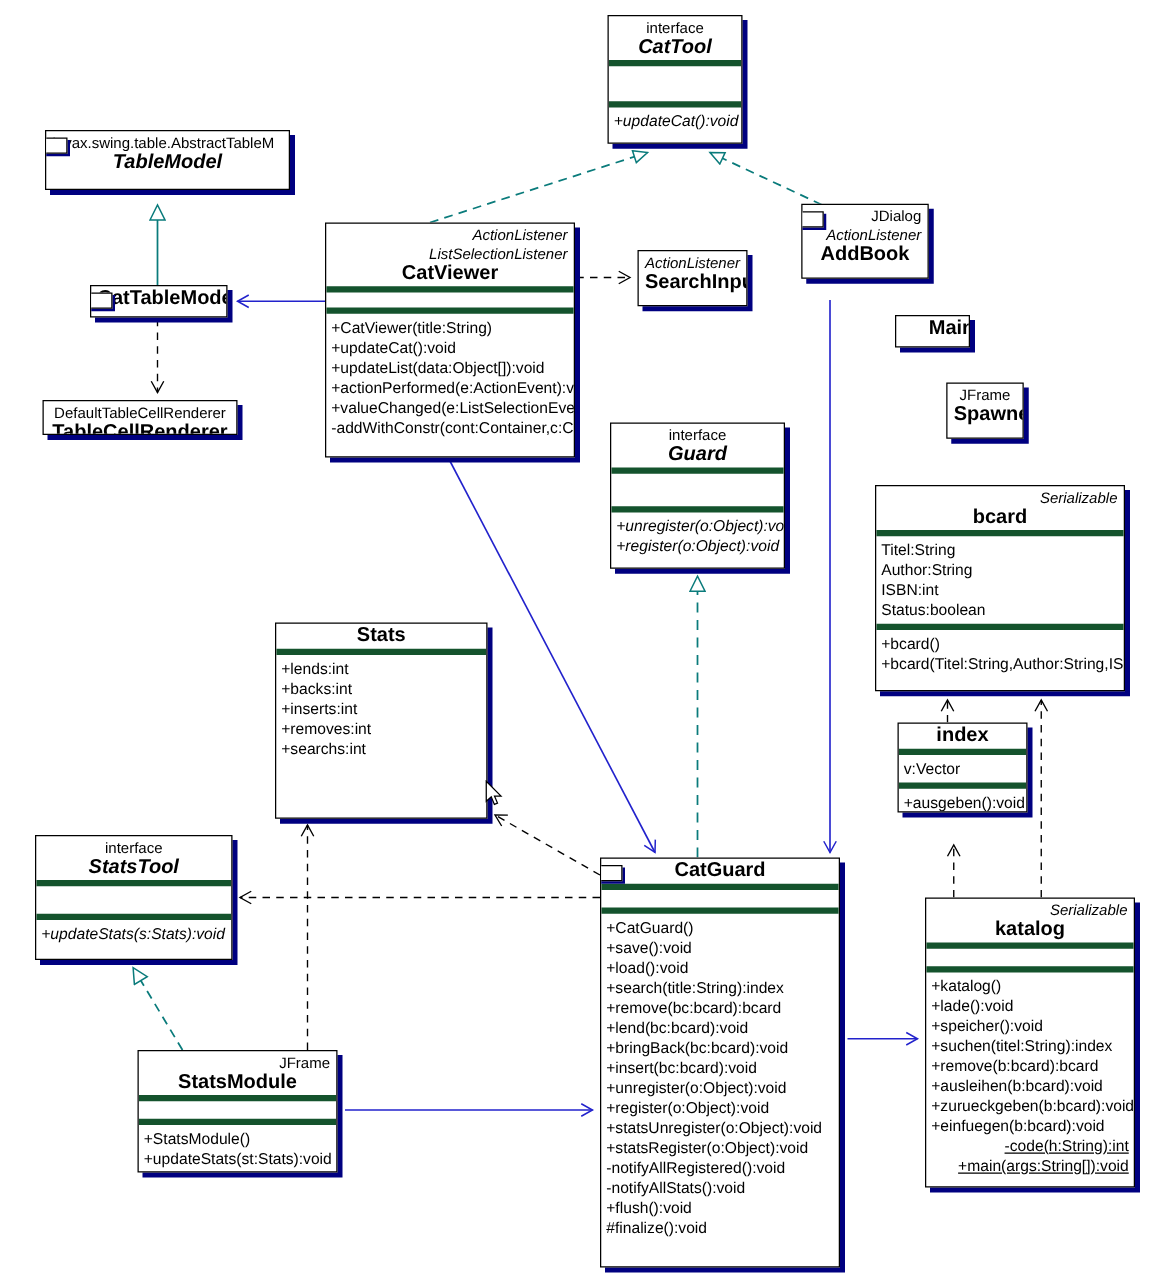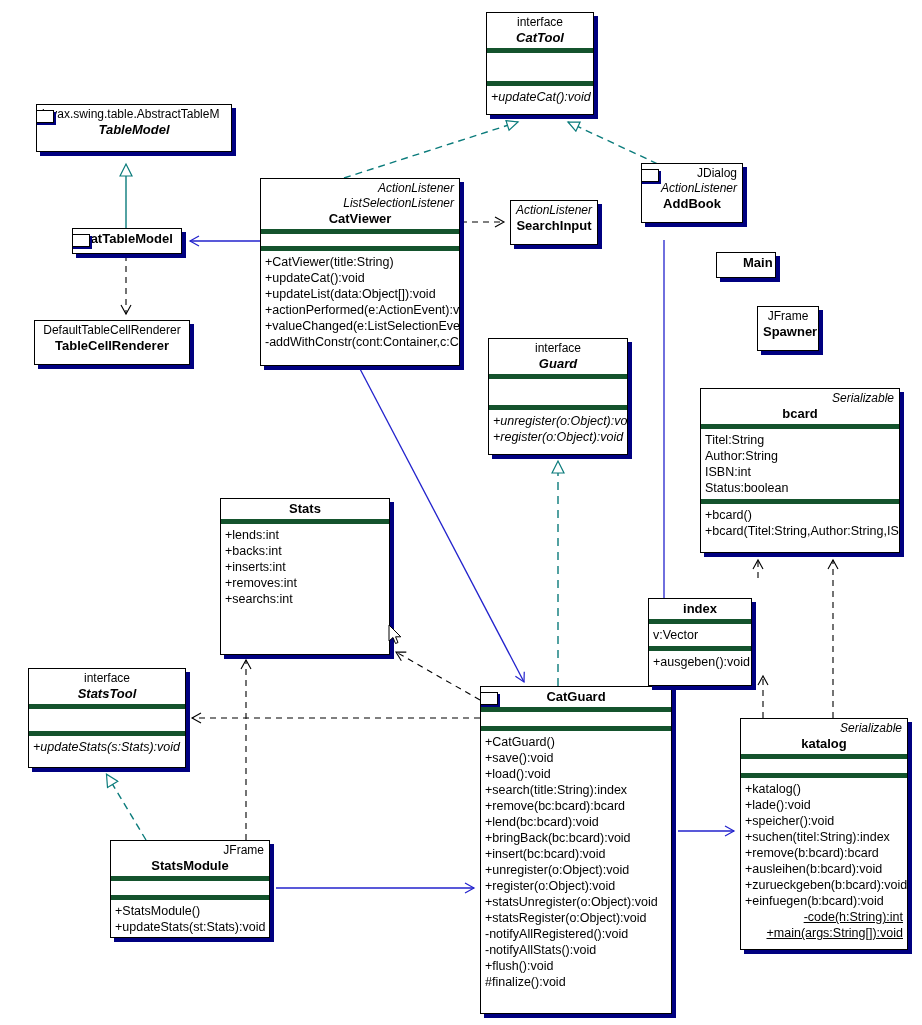--- a/index.html
+++ b/index.html
@@ -28,21 +28,21 @@
   }
   .uml .stereo{
     font-size:12px;
     font-style:normal;
     white-space:nowrap;
   }
   .uml .stereo.it{font-style:italic;}
   .uml .stereo.right{text-align:right;}
   .uml .stereo.left{text-align:left;}
   .uml .cname{
-    font-size:13px;font-weight:bold;white-space:nowrap;
+    font-size:16px;font-weight:bold;white-space:nowrap;
   }
   .uml .cname.it{font-style:italic;}
   .uml .sect{
     border-top:5px solid #14532d;
     padding:3px 4px 3px 4px;
   }
   .uml .sect.empty{height:15px;padding:0;}
   .uml .row{
     font-size:12.5px;
     line-height:16px;
@@ -135,21 +135,21 @@
           <div class="stereo left">javax.swing.table.AbstractTableM</div>
           <div class="cname it">TableModel</div>
         </div>
       </div>
       <div class="uml" style="left: 72px; top: 228px; width: 110px; height: 26px;">
         <div class="tab"></div>
         <div class="hdr">
           <div class="cname">CatTableModel</div>
         </div>
       </div>
-      <div class="uml" style="left: 34px; top: 320px; width: 156px; height: 45px;">
+      <div class="uml" style="left: 34px; top: 320px; width: 156px; height: 28px;">
         <div class="hdr">
           <div class="stereo">DefaultTableCellRenderer</div>
           <div class="cname">TableCellRenderer</div>
         </div>
       </div>
       <div class="uml" style="left: 260px; top: 178px; width: 200px; height: 188px;">
         <div class="hdr">
           <div class="stereo it right">ActionListener</div>
           <div class="stereo it right">ListSelectionListener</div>
           <div class="cname">CatViewer</div>
@@ -267,21 +267,21 @@
           <div class="row">+unregister(o:Object):void</div>
           <div class="row">+register(o:Object):void</div>
           <div class="row">+statsUnregister(o:Object):void</div>
           <div class="row">+statsRegister(o:Object):void</div>
           <div class="row">-notifyAllRegistered():void</div>
           <div class="row">-notifyAllStats():void</div>
           <div class="row">+flush():void</div>
           <div class="row">#finalize():void</div>
         </div>
       </div>
-      <div class="uml" style="left: 648px; top: 578px; width: 104px; height: 88px; margin-top: 20px;">
+      <div class="uml" style="left: 718px; top: 578px; width: 104px; height: 72px;">
         <div class="hdr">
           <div class="cname">index</div>
         </div>
         <div class="sect">
           <div class="row">v:Vector</div>
         </div>
         <div class="sect">
           <div class="row">+ausgeben():void</div>
         </div>
       </div>

